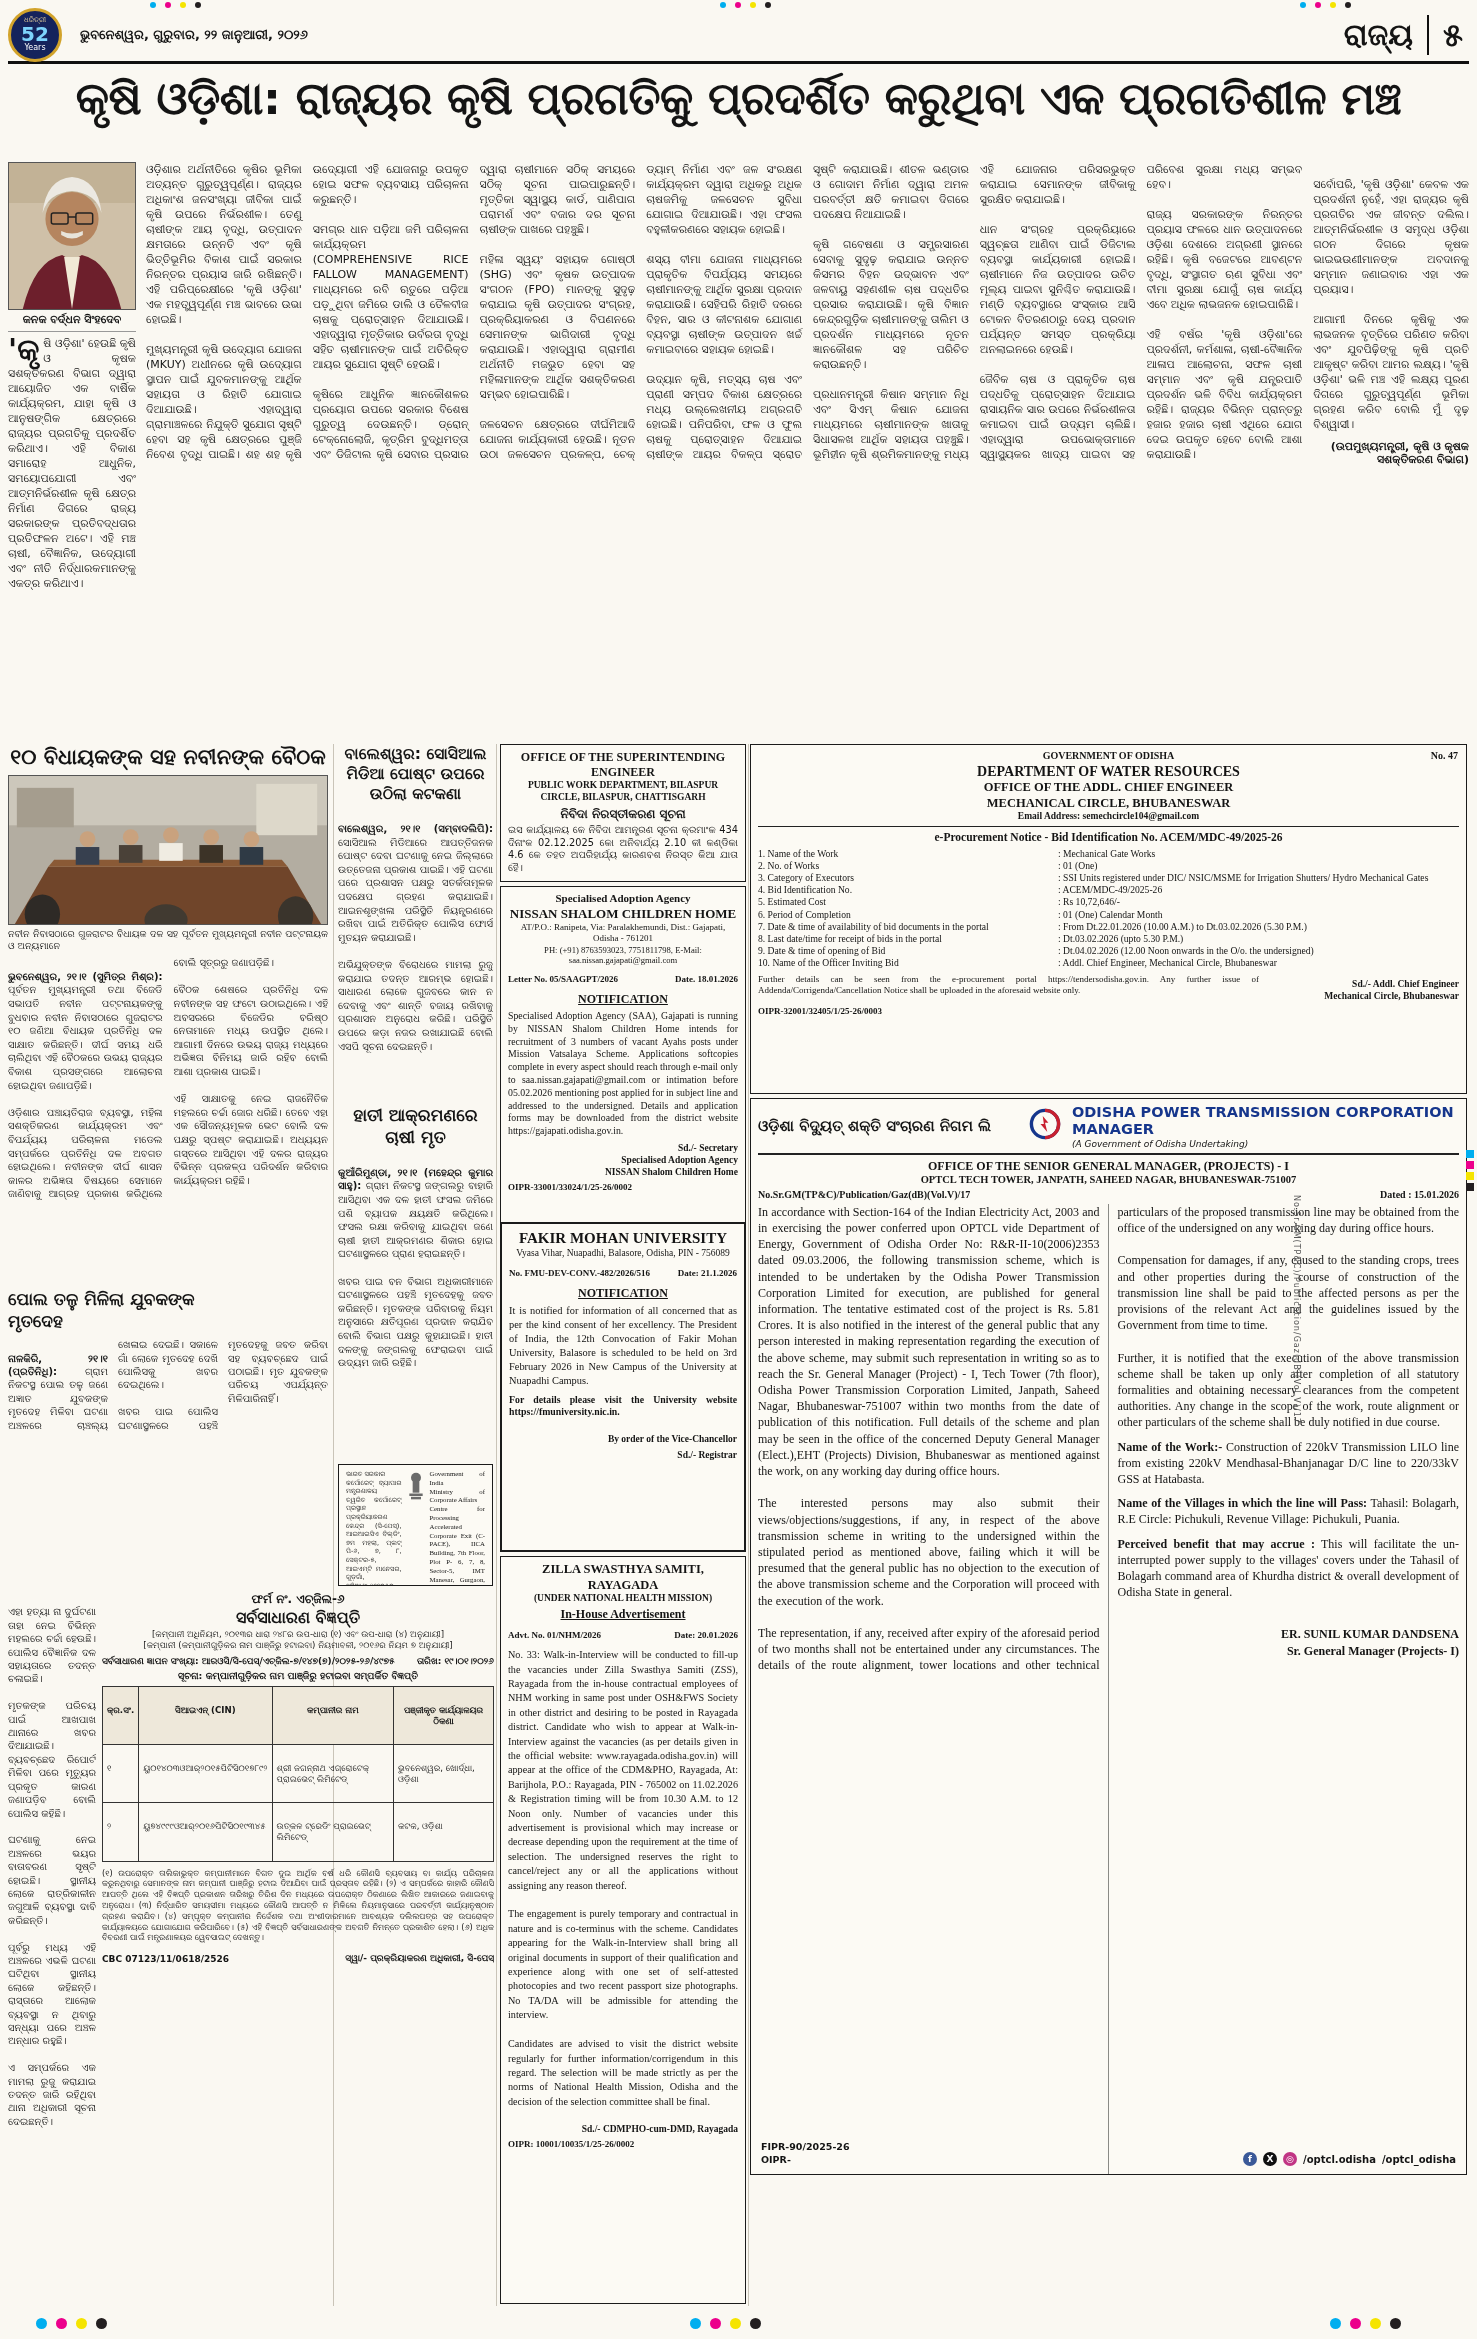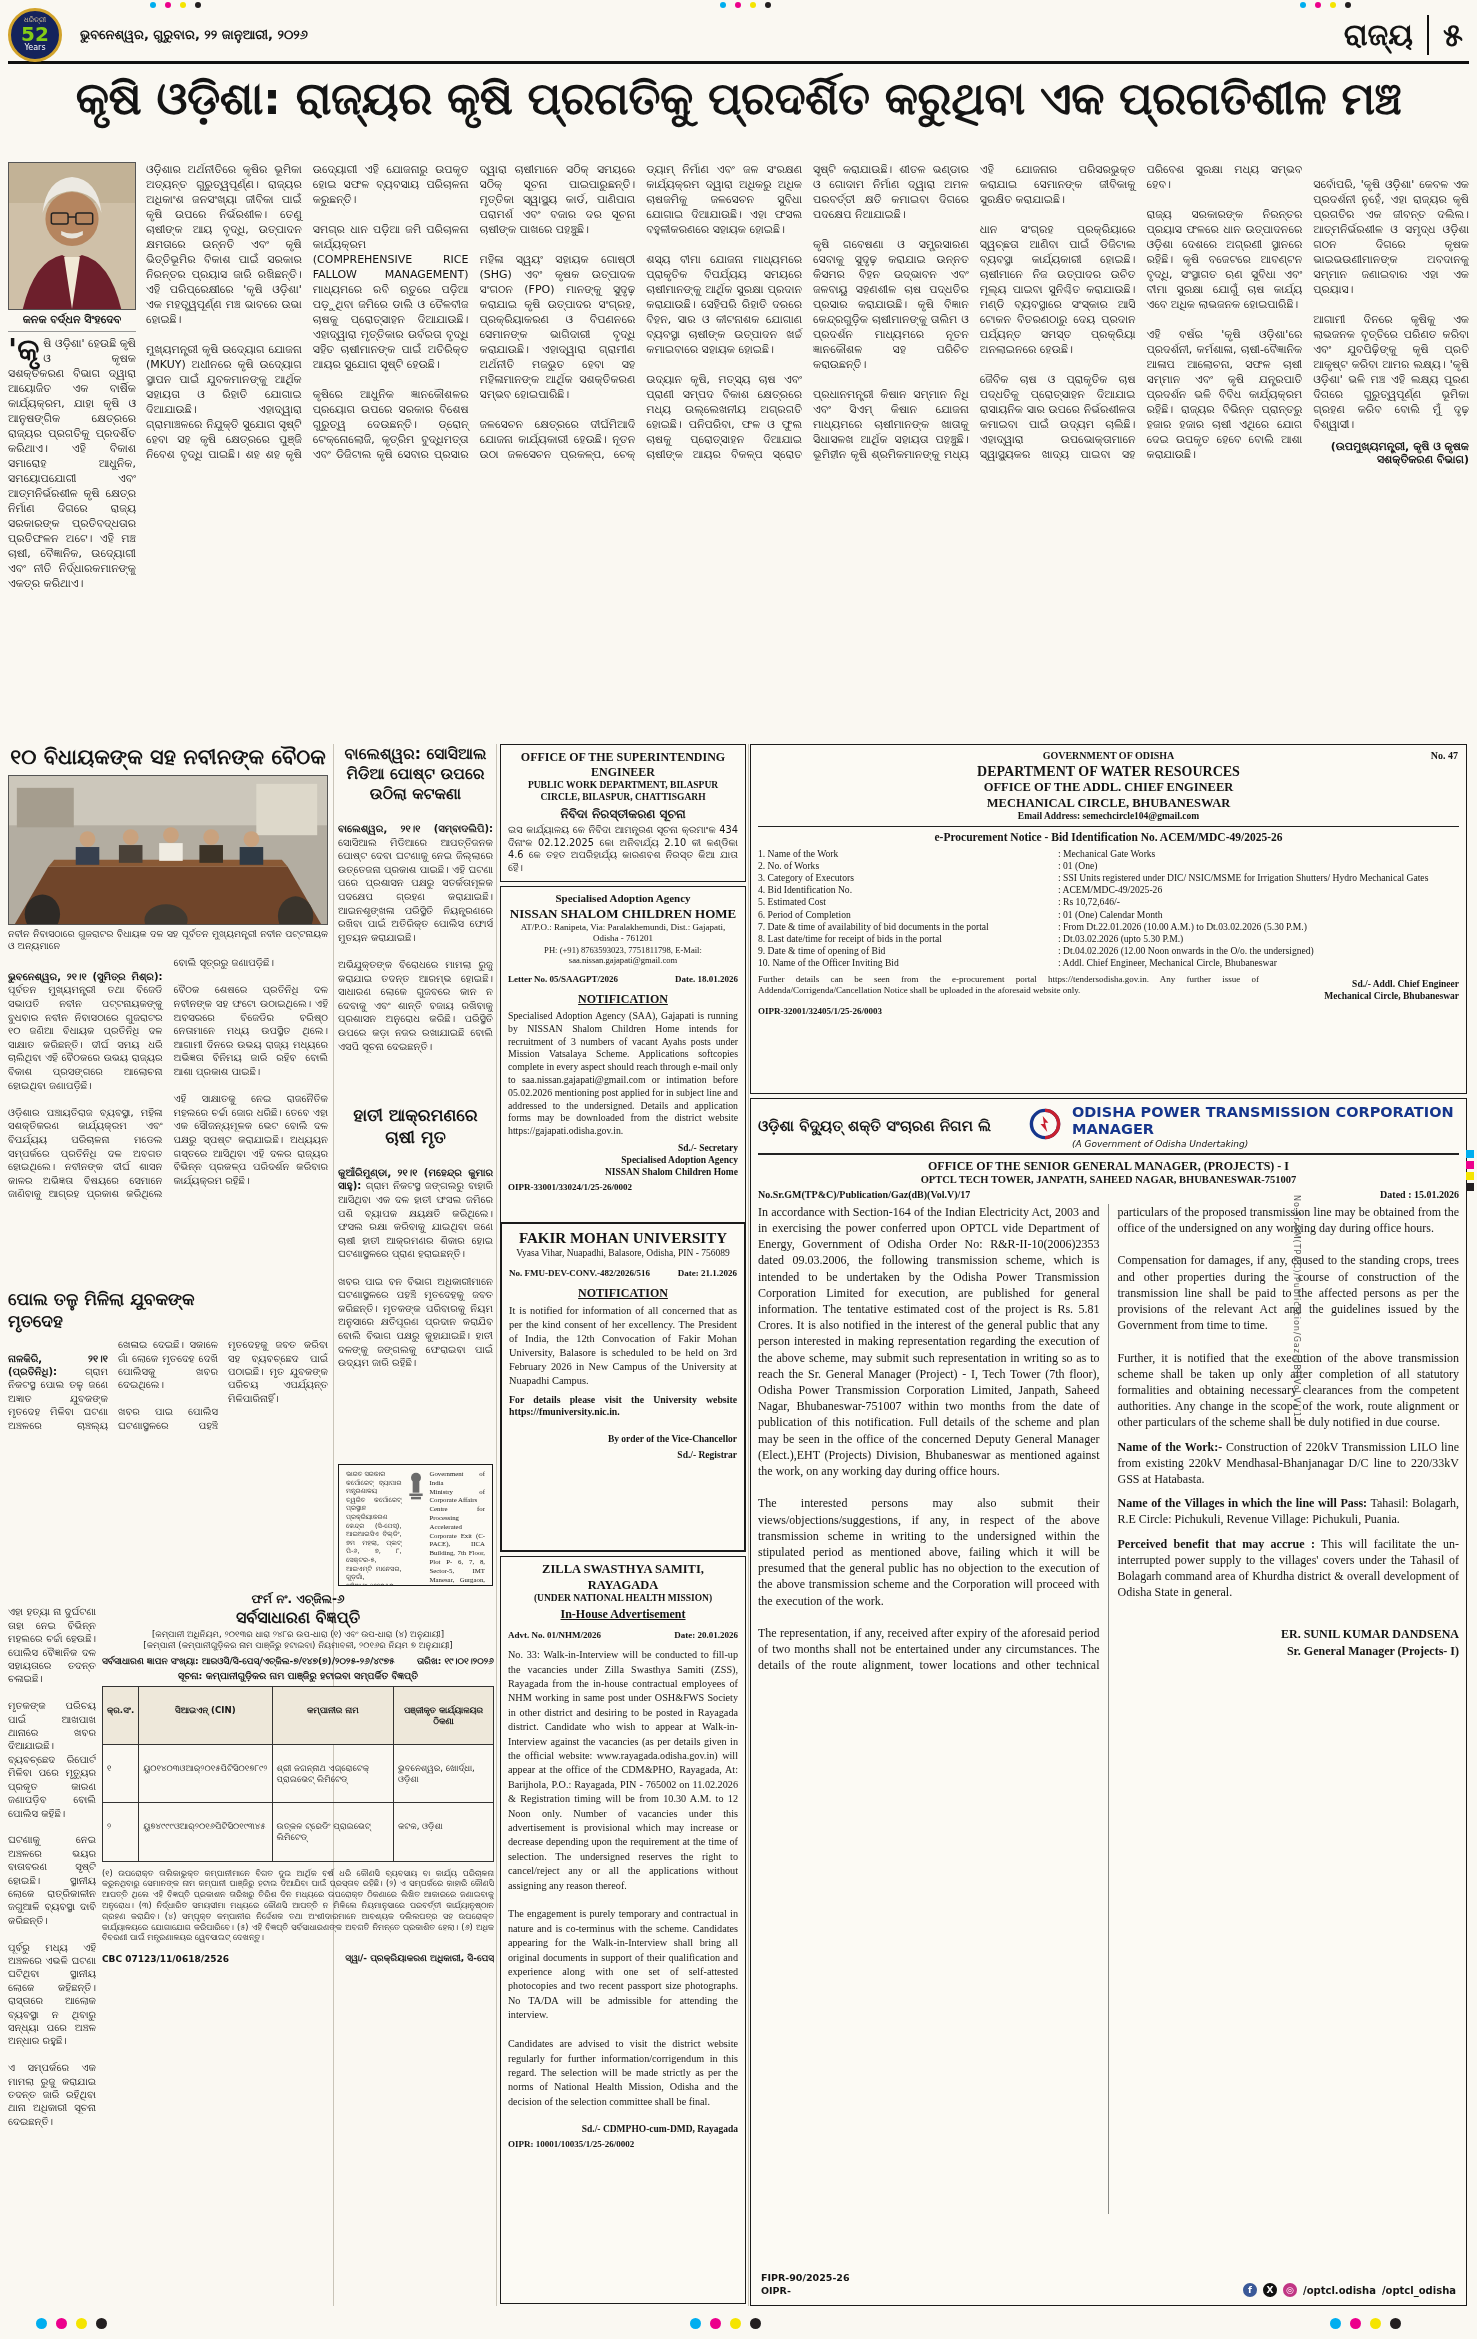--- a/index.html
+++ b/index.html
@@ -20,21 +20,21 @@
   .c{background:#00aeef} .m{background:#ec008c} .y{background:#f5e400} .k{background:#231f20}
   .regstrip { position:absolute; display:flex; flex-direction:column; gap:3px; }
   .sq { width:8px; height:8px; }
 
   
   .masthead { position:absolute; left:8px; top:8px; width:1461px; height:56px;
     display:flex; align-items:center; gap:18px; border-bottom:3px solid #101010; }
   .badge { width:54px; height:54px; border-radius:50%; background:#15235c; border:3px solid #d2a32b;
     display:flex; flex-direction:column; align-items:center; justify-content:center; line-height:1; flex:none; }
   .b-top{ font-size:7px; color:#f0d9a0; }
-  .b-num{ font-size:20px; font-weight:bold; color:#84cc16; }
+  .b-num{ font-size:20px; font-weight:bold; color:#7dd3fc; }
   .b-sub{ font-size:8px; color:#ffffff; }
   .dateline-top { font-size:13px; font-weight:600; }
   .mast-right { margin-left:auto; display:flex; align-items:center; gap:14px; padding-right:6px; }
   .sec-label { font-size:30px; font-weight:800; }
   .sec-sep { width:2px; height:40px; background:#101010; }
   .pg-num { font-size:32px; font-weight:800; }
 
   .headline { position:absolute; left:10px; top:72px; width:1457px; text-align:center;
     font-size:45px; font-weight:800; letter-spacing:-0.5px; }
 
@@ -470,21 +470,21 @@
         <span class="w-v">: Addl. Chief Engineer, Mechanical Circle, Bhubaneswar</span>
       </div>
     <div class="w-note-row">
       <div class="n-body" style="flex:1;font-size:9px;line-height:11.6px">Further details can be seen from the e-procurement portal https://tendersodisha.gov.in. Any further issue of Addenda/Corrigenda/Cancellation Notice shall be uploaded in the aforesaid website only.</div>
       <div class="n-sign" style="width:190px">Sd./- Addl. Chief Engineer
 Mechanical Circle, Bhubaneswar</div>
     </div>
     <div class="n-oipr">OIPR-32001/32405/1/25-26/0003</div>
   </section>
 
-  <section class="abs box" style="left:750px;top:1098px;width:717px;height:1208px">
+  <section class="abs box" style="left:750px;top:1098px;width:717px;height:1077px">
     <div class="op-header">
       <div class="op-odia">ଓଡ଼ିଶା ବିଦ୍ୟୁତ୍ ଶକ୍ତି ସଂଚାରଣ ନିଗମ ଲି</div>
       <div class="op-logo">
         <svg viewBox="0 0 30 30" width="34" height="34">
           <circle cx="15" cy="15" r="12" fill="none" stroke="#16368c" stroke-width="3"></circle>
           <path d="M15 3 A12 12 0 0 1 15 27" fill="none" stroke="#c8202f" stroke-width="3"></path>
           <path d="M13 8 L18 14 L15 14 L17 22 L11 15 L14 15 Z" fill="#c8202f"></path>
         </svg>
       </div>
       <div class="op-eng">

